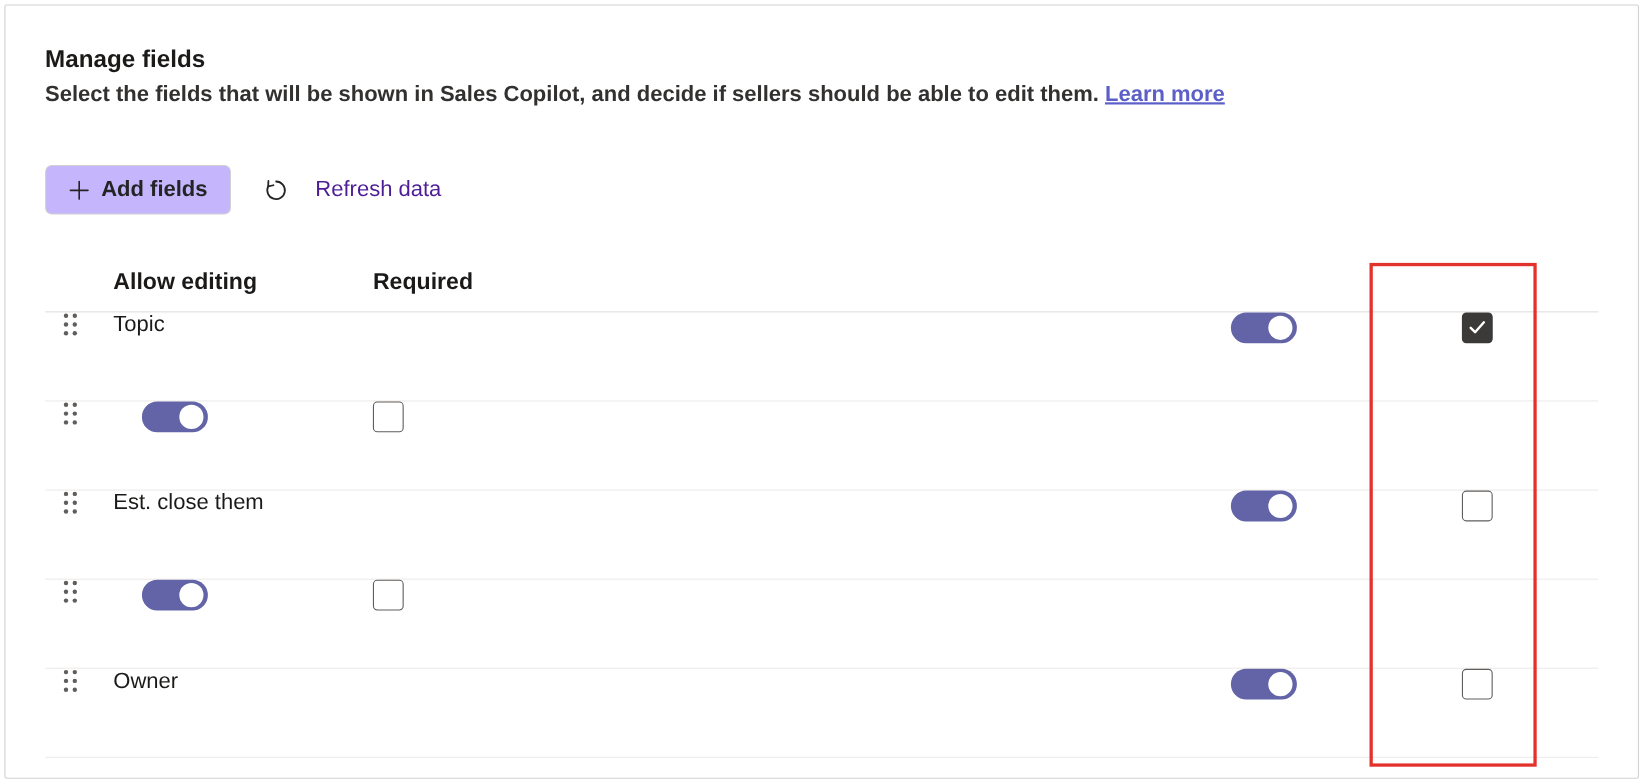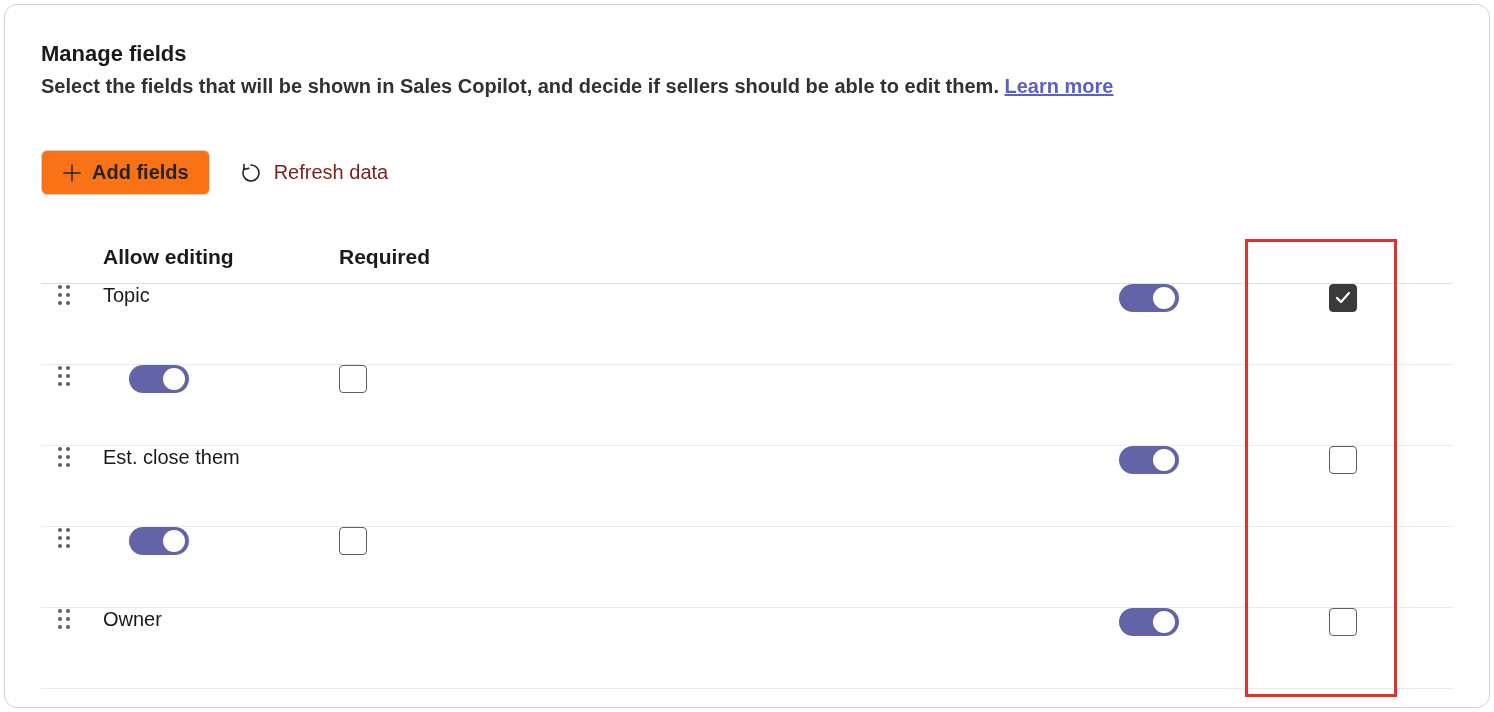--- a/index.html
+++ b/index.html
@@ -9,21 +9,21 @@
     }
     body {
       font-family: "Segoe UI", -apple-system, BlinkMacSystemFont, sans-serif;
       background: #ffffff;
       padding: 4px;
       font-size: 20px;
       color: #1b1a19;
     }
     .panel {
       border: 1px solid #d1d1d1;
-      border-radius: 13px;
+      border-radius: 2px;
       padding: 36px 36px 0 36px;
       width: 1486px;
       height: 704px;
       position: relative;
     }
     .page-title {
       font-size: 22px;
       font-weight: 600;
       margin-bottom: 8px;
     }
@@ -42,36 +42,36 @@
       align-items: center;
       gap: 30px;
       margin-bottom: 38px;
     }
     .btn-add {
       display: inline-flex;
       align-items: center;
       gap: 10px;
       border: 1px solid #d1d1d1;
       border-radius: 6px;
-      background: #f97316;
+      background: #c4b5fd;
       padding: 10px 20px;
       font-size: 20px;
       font-weight: 600;
       color: #242424;
       cursor: pointer;
     }
     .btn-refresh {
       display: inline-flex;
       align-items: center;
-      gap: 12px;
+      gap: 25px;
       border: none;
       background: transparent;
       font-size: 20px;
       font-weight: 400;
-      color: #7f1d1d;
+      color: #4c1d95;
       cursor: pointer;
     }
     .plus-icon svg, .refresh-icon svg {
       display: block;
     }
     .table-wrap {
       width: 100%;
     }
     .table-header {
       display: flex;

